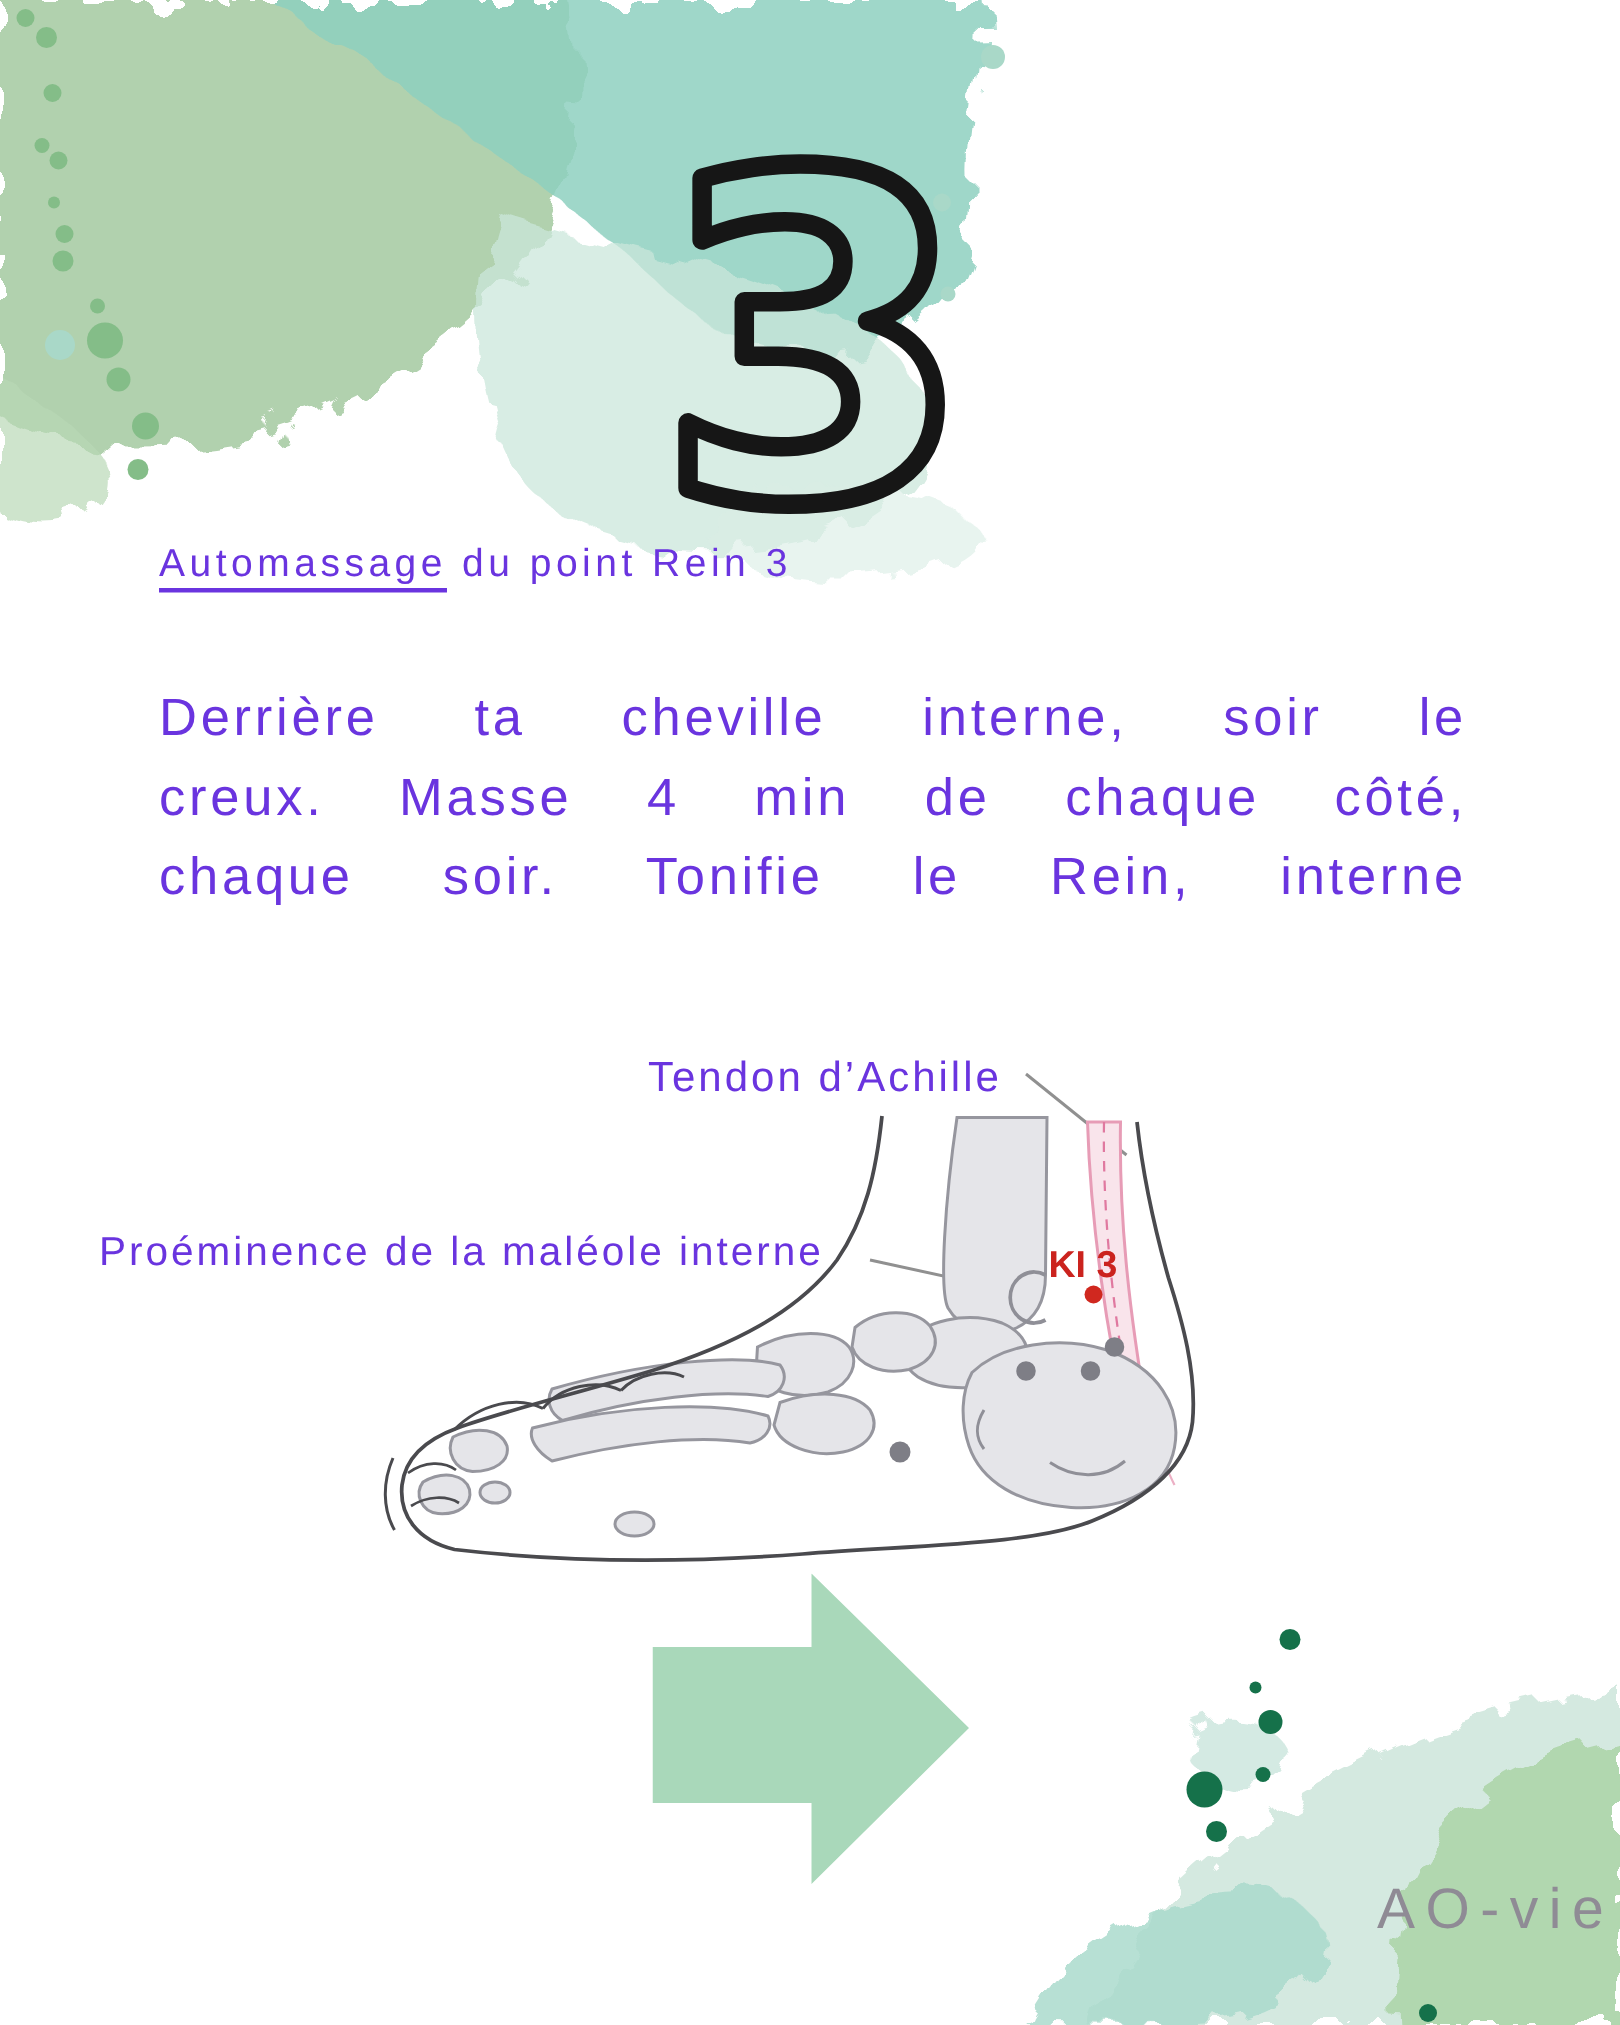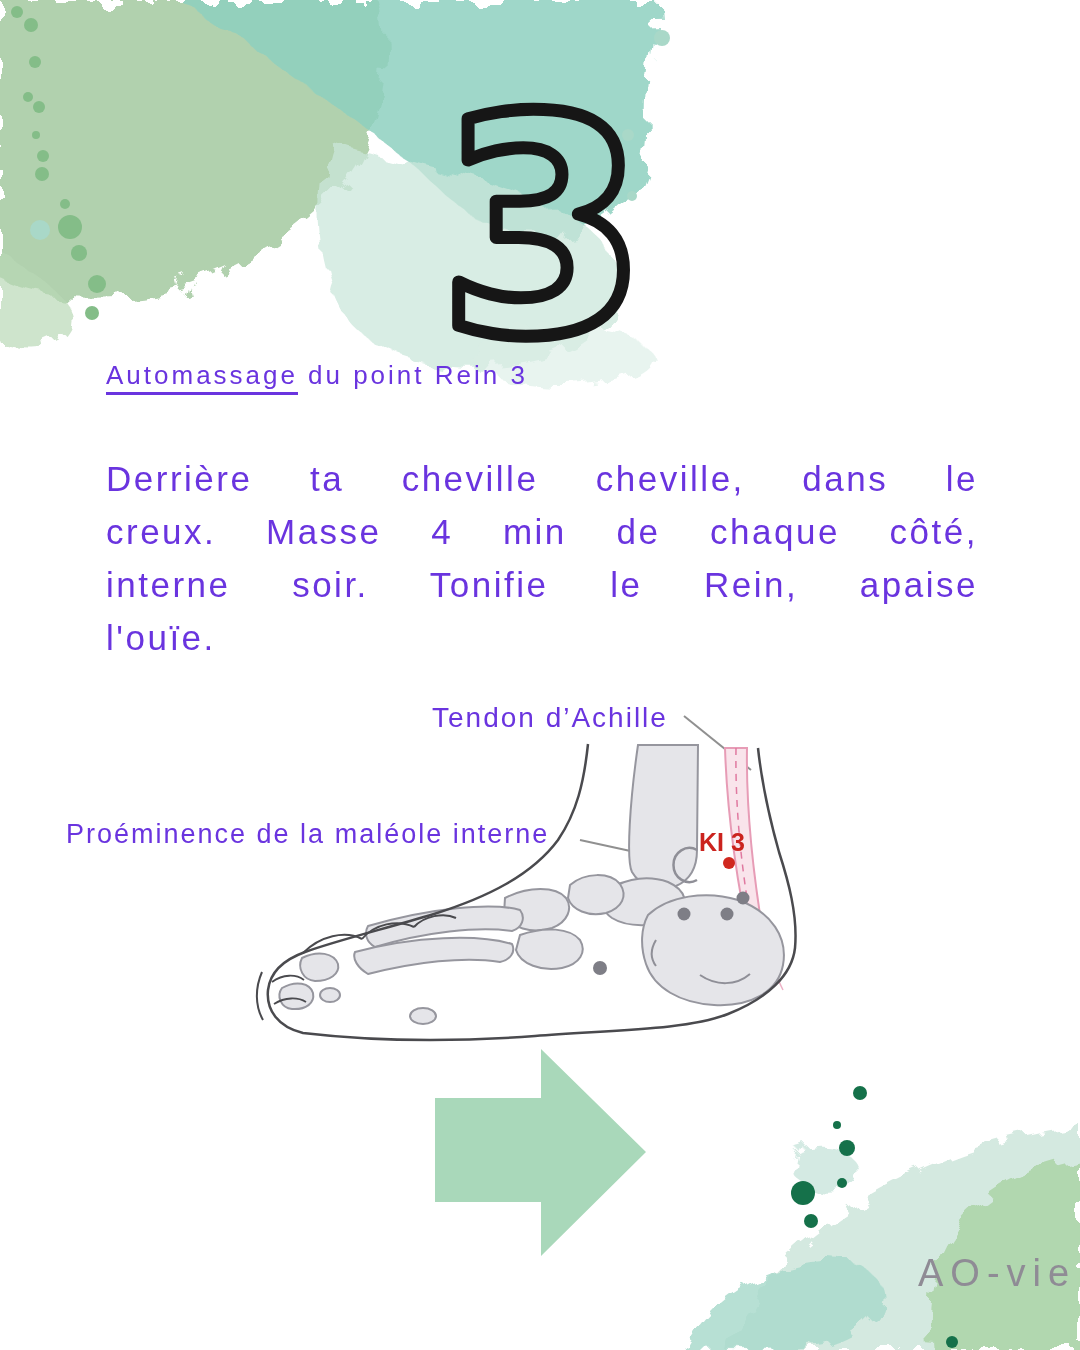--- a/index.html
+++ b/index.html
@@ -74,24 +74,23 @@
 
   <svg class="abs numeral-svg" width="1080" height="400" viewBox="0 0 1080 400">
     <text x="543" y="332" text-anchor="middle" font-family="DejaVu Sans, sans-serif" font-weight="bold" font-size="300" fill="none" stroke="#161616" stroke-width="13" stroke-linejoin="round" stroke-linecap="round">3</text>
   </svg>
 
   <div class="abs title">
     <span class="u">Automassage</span><span class="rest">du point Rein 3</span>
   </div>
 
   <div class="abs paragraph">
-    <div class="jline">Derrière ta cheville cheville, dans le</div>
+    <div class="jline">Derrière ta cheville interne, soir le</div>
     <div class="jline">creux. Masse 4 min de chaque côté,</div>
-    <div class="jline">interne soir. Tonifie le Rein, apaise</div>
-    <div class="lastline">l'ouïe.</div>
+    <div class="jline">chaque soir. Tonifie le Rein, interne</div>
   </div>
 
   <svg class="abs" style="left:40px;top:685px;" width="810" height="365" viewBox="40 685 810 365">
 
     <path d="M684,716 L751,770" stroke="#909090" stroke-width="2" fill="none"></path>
     <path d="M580,840 L690,864" stroke="#909090" stroke-width="2" fill="none"></path>
 
     <g>
       <path d="M725,748 L747,748 C746,810 752,870 765,945 C766,952 760,958 753,955 C737,888 727,812 725,748 Z" fill="#f9e4eb" stroke="#e79cb6" stroke-width="2"></path>
       <path d="M736,748 C735,812 742,878 756,950" fill="none" stroke="#e079a0" stroke-width="1.5" stroke-dasharray="7,6"></path>

